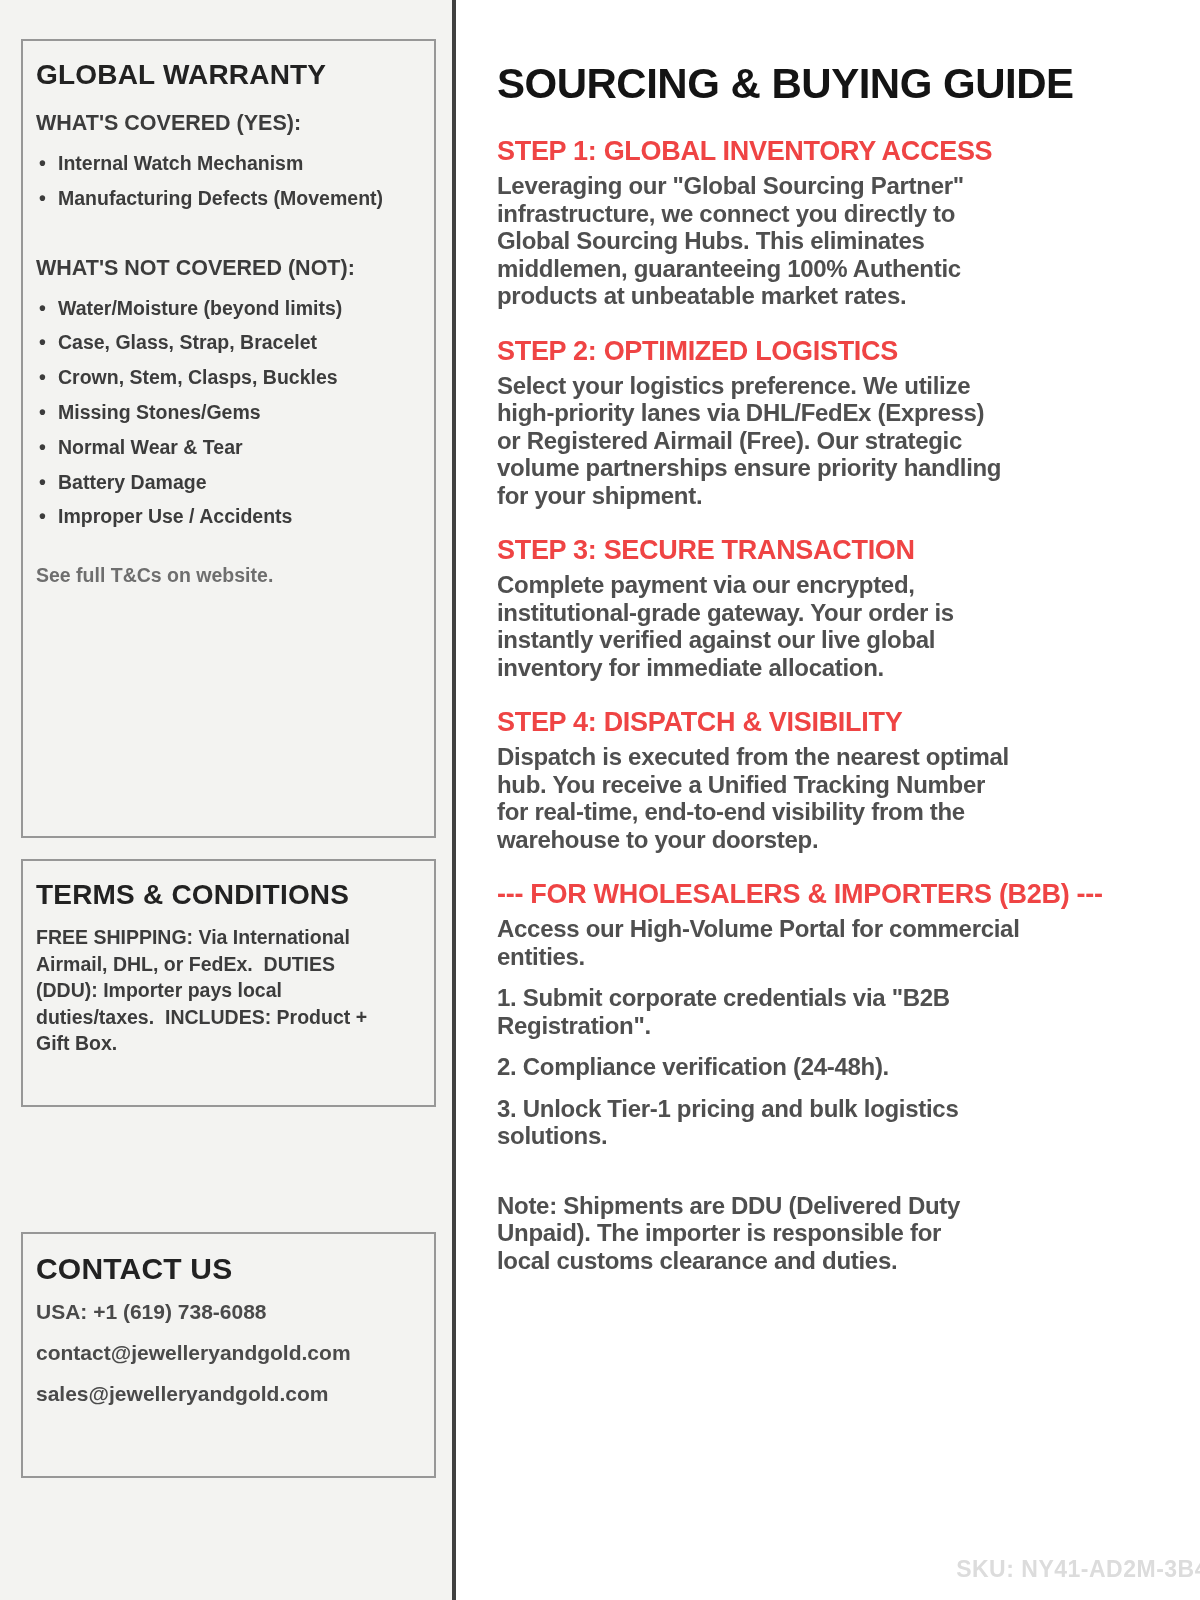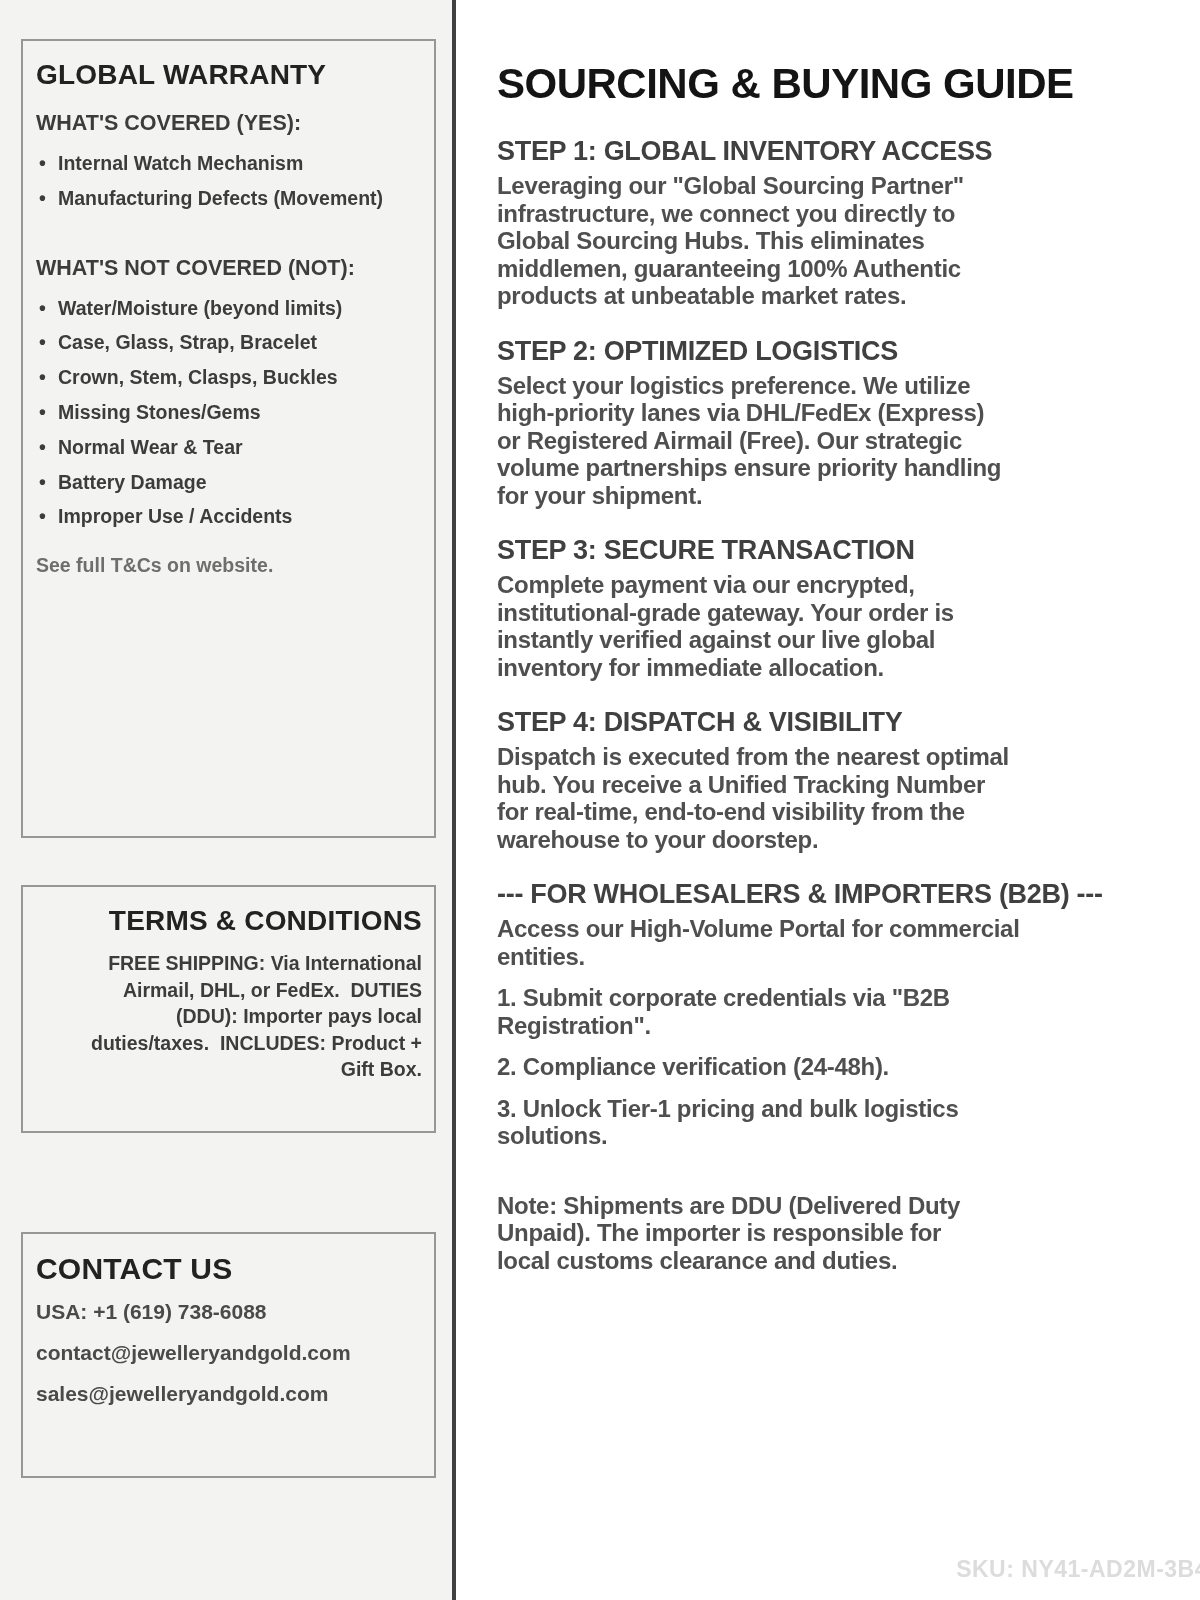--- a/index.html
+++ b/index.html
@@ -20,21 +20,21 @@
     box-sizing: border-box;
   }
   .panel {
     position: absolute; left: 21px; width: 415px;
     border: 2px solid #979797;
     box-sizing: border-box;
     padding: 16px 12px 0 13px;
     background: #f3f3f1;
   }
   .panel-warranty { top: 39px;   height: 799px; }
-  .panel-terms    { top: 885px;  height: 248px; text-align: right; }
+  .panel-terms    { top: 859px;  height: 248px; }
   .panel-contact  { top: 1232px; height: 246px; }
 
   .panel-title {
     font-size: 28px; font-weight: 700; color: #222222;
     letter-spacing: 0.2px; margin: 2px 0 0 0;
   }
   .panel-contact .panel-title { font-size: 30px; }
 
   .sub-heading {
     margin-top: 20px;
@@ -46,21 +46,21 @@
     font-size: 19.5px; font-weight: 700; color: #3c3c3c;
     line-height: 34.8px;
   }
   .bullet-list li::before {
     content: "\2022";
     position: absolute; left: 3px; top: 0;
     color: #3c3c3c;
   }
   .not-covered-heading { margin-top: 40px; }
   .tc-note {
-    margin-top: 20px;
+    margin-top: 30px;
     font-size: 19.5px; font-weight: 700; color: #6e6e6e;
   }
   .terms-body {
     margin-top: 13px;
     font-size: 19.5px; font-weight: 700; color: #3c3c3c;
     line-height: 26.5px;
     white-space: pre-wrap;
   }
   .contact-line {
     margin-top: 17px;
@@ -77,21 +77,21 @@
     box-sizing: border-box;
   }
   .guide-title {
     margin-top: 60px;
     font-size: 42px; font-weight: 700; color: #141414;
     letter-spacing: -0.5px;
     line-height: 48px;
   }
   .step { margin-top: 26px; }
   .step-heading {
-    font-size: 27px; font-weight: 700; color: #404040;
+    font-size: 27px; font-weight: 700; color: #ef4444;
     letter-spacing: -0.3px; line-height: 30px;
   }
   .step-body {
     margin-top: 6px;
     font-size: 24px; font-weight: 700; color: #4f4f4f;
     letter-spacing: -0.3px; line-height: 27.5px;
     white-space: pre-wrap;
   }
   .b2b-item { margin-top: 14px; }
   .b2b-note { margin-top: 42px; }

